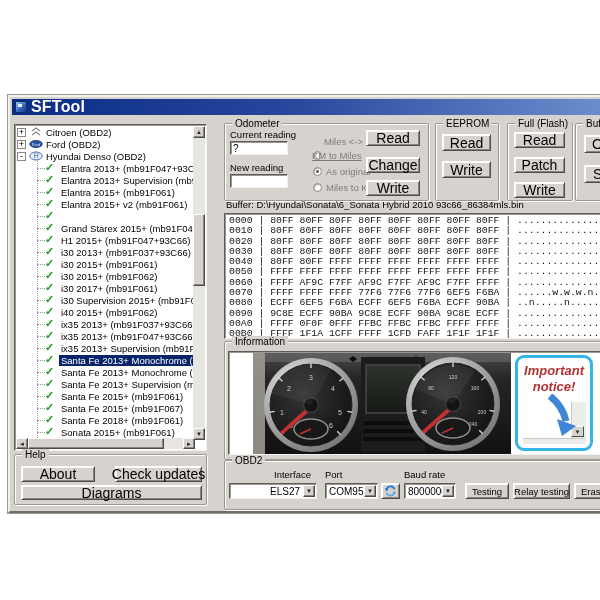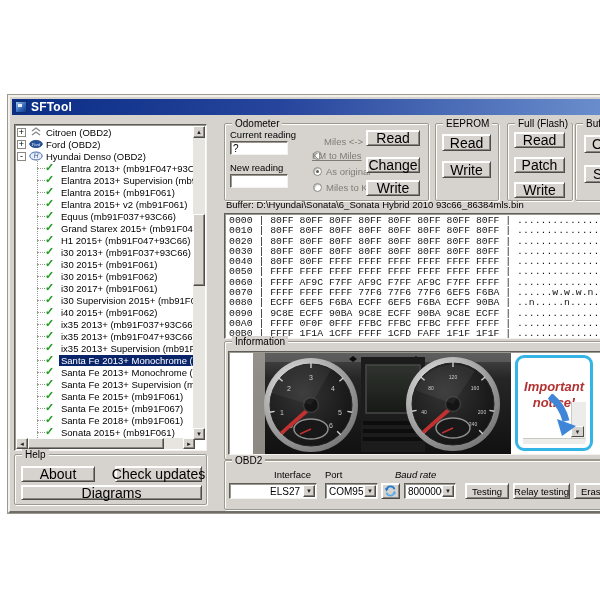--- a/index.html
+++ b/index.html
@@ -8,21 +8,21 @@
   
   .window{position:absolute;left:8px;top:95px;width:592px;height:414px;background:#d6d3ce;
           border:2px solid;border-color:#f2f1ec #6f6d67 #6f6d67 #f2f1ec;box-shadow:0 0 0 1px #9a988f;
           overflow:hidden;}
   .titlebar{position:absolute;left:2px;top:2px;width:600px;height:16px;
             background:linear-gradient(90deg,#0a2d85 0%,#27459c 45%,#6c90ce 100%);
             display:flex;align-items:center;padding-left:3px;box-sizing:border-box;}
   .appicon{width:12px;height:12px;background:linear-gradient(135deg,#9cc2ee 0%,#2f62b8 60%,#123a7e 100%);
            border:1px solid #0c2c6e;box-sizing:border-box;margin-right:4px;position:relative;}
   .appicon:after{content:"";position:absolute;left:2px;top:2px;width:4px;height:3px;background:#e8f1fb;}
-  .titletext{color:#fff;font-size:12px;font-weight:bold;letter-spacing:.2px;}
+  .titletext{color:#fff;font-size:16px;font-weight:bold;letter-spacing:.2px;}
   
   .gb{position:absolute;border:1px solid #9b9990;border-radius:2px;
       box-shadow:inset 1px 1px 0 #fdfdfa,1px 1px 0 #fdfdfa;}
   .gbt{position:absolute;top:-6px;left:7px;background:#d6d3ce;padding:0 3px;font-size:10px;
        line-height:11px;color:#000;white-space:nowrap;}
   .btn{position:absolute;background:#d6d3ce;border:1px solid;border-color:#fdfdfb #4e4c48 #4e4c48 #fdfdfb;
        box-shadow:inset 1px 1px 0 #fff,inset -1px -1px 0 #87857e;font-size:14px;color:#000;
        display:flex;align-items:center;justify-content:center;box-sizing:border-box;white-space:nowrap;cursor:default;}
   .sunken{background:#fff;border:1px solid;border-color:#5f5d58 #f3f2ee #f3f2ee #5f5d58;
           box-shadow:inset 1px 1px 0 #9a988f;box-sizing:border-box;}
@@ -121,21 +121,20 @@
             <span class="tlabel ctext">Elantra 2015+ (mb91F061)</span>
           </div>
           <div class="trow">
             <span class="cstub"></span>
             <span class="check">✓</span>
             <span class="tlabel ctext">Elantra 2015+ v2 (mb91F061)</span>
           </div>
           <div class="trow">
             <span class="cstub"></span>
             <span class="check">✓</span>
-            <span class="tlabel ctext">Equus (mb91F037+93C66)</span>
           </div>
           <div class="trow">
             <span class="cstub"></span>
             <span class="check">✓</span>
             <span class="tlabel ctext">Grand Starex 2015+ (mb91F047+93C66)</span>
           </div>
           <div class="trow">
             <span class="cstub"></span>
             <span class="check">✓</span>
             <span class="tlabel ctext">H1 2015+ (mb91F047+93C66)</span>
@@ -391,21 +390,21 @@
             <ellipse cx="0" cy="24" rx="17" ry="10" fill="#181818" stroke="#8f8f8f" stroke-width="1.5"></ellipse>
             <line x1="0" y1="24" x2="-11" y2="29" stroke="#c23030" stroke-width="1.6"></line>
             <polygon points="-2,1 -31,27 -29,30 1,4" fill="#c23030"></polygon>
             <circle r="7.5" fill="#141414" stroke="#3a3a3a" stroke-width="1.5"></circle>
             <path d="M-38 -14 A41 41 0 0 1 22 -33 L 0 0 Z" fill="#ffffff" opacity="0.06"></path>
           </g>
         </svg>
       </div>
 
       <div class="badge" style="left:286px;top:3px;width:78px;height:96px;">
-        <div class="ntc" style="margin-top:21px;">Important</div>
+        <div class="ntc" style="margin-top:5px;">Important</div>
         <div class="ntc">notice!</div>
         <div style="position:absolute;right:4px;top:44px;width:14px;height:40px;background:#ececea;border-left:1px solid #c9c9c6;"></div>
         <div style="position:absolute;left:5px;bottom:4px;width:62px;height:5px;background:#ececea;border-top:1px solid #c9c9c6;"></div>
         <div style="position:absolute;right:6px;bottom:11px;width:13px;height:11px;background:#d6d3ce;border:1px solid;border-color:#fdfdfb #4e4c48 #4e4c48 #fdfdfb;box-sizing:border-box;font-size:6px;display:flex;align-items:center;justify-content:center;color:#333;">▼</div>
         <svg style="position:absolute;left:18px;top:36px;" width="46" height="52" viewBox="0 0 46 52">
           <path d="M14 2 C 24 10, 28 18, 30 27" stroke="#3f86d8" stroke-width="7" fill="none"></path>
           <polygon points="21,25 40,32 26,42" fill="#3f86d8"></polygon>
         </svg>
       </div>
     </div>
@@ -424,21 +423,21 @@
       <span class="arrowbtn">▼</span>
     </div>
     <div class="btn" style="left:156px;top:22px;width:19px;height:16px;">
       <svg width="13" height="12" viewBox="0 0 13 12">
         <path d="M10.5 4.2 A4.2 4.2 0 0 0 2.6 4.2" stroke="#1d79d2" stroke-width="1.8" fill="none"></path>
         <polygon points="0.8,3.2 4.6,3.4 2.4,6.4" fill="#1d79d2"></polygon>
         <path d="M2.5 7.8 A4.2 4.2 0 0 0 10.4 7.8" stroke="#5aaae6" stroke-width="1.8" fill="none"></path>
         <polygon points="12.2,8.8 8.4,8.6 10.6,5.6" fill="#5aaae6"></polygon>
       </svg>
     </div>
-    <span class="lbl" style="left:170px;top:8px;font-style:italic;">Baud rate</span>
+    <span class="lbl" style="left:179px;top:8px;">Baud rate</span>
     <div class="combo" style="left:179px;top:22px;width:52px;">
       <span>8000000</span>
       <span class="arrowbtn">▼</span>
     </div>
     <div class="btn" style="left:240px;top:22px;width:44px;height:16px;font-size:9.5px;">Testing</div>
     <div class="btn" style="left:288px;top:22px;width:57px;height:16px;font-size:9.5px;">Relay testing</div>
     <div class="btn" style="left:349px;top:22px;width:72px;height:16px;font-size:9.5px;justify-content:flex-start;padding-left:6px;">Erase EEPROM</div>
   </div>
 
  </div>

